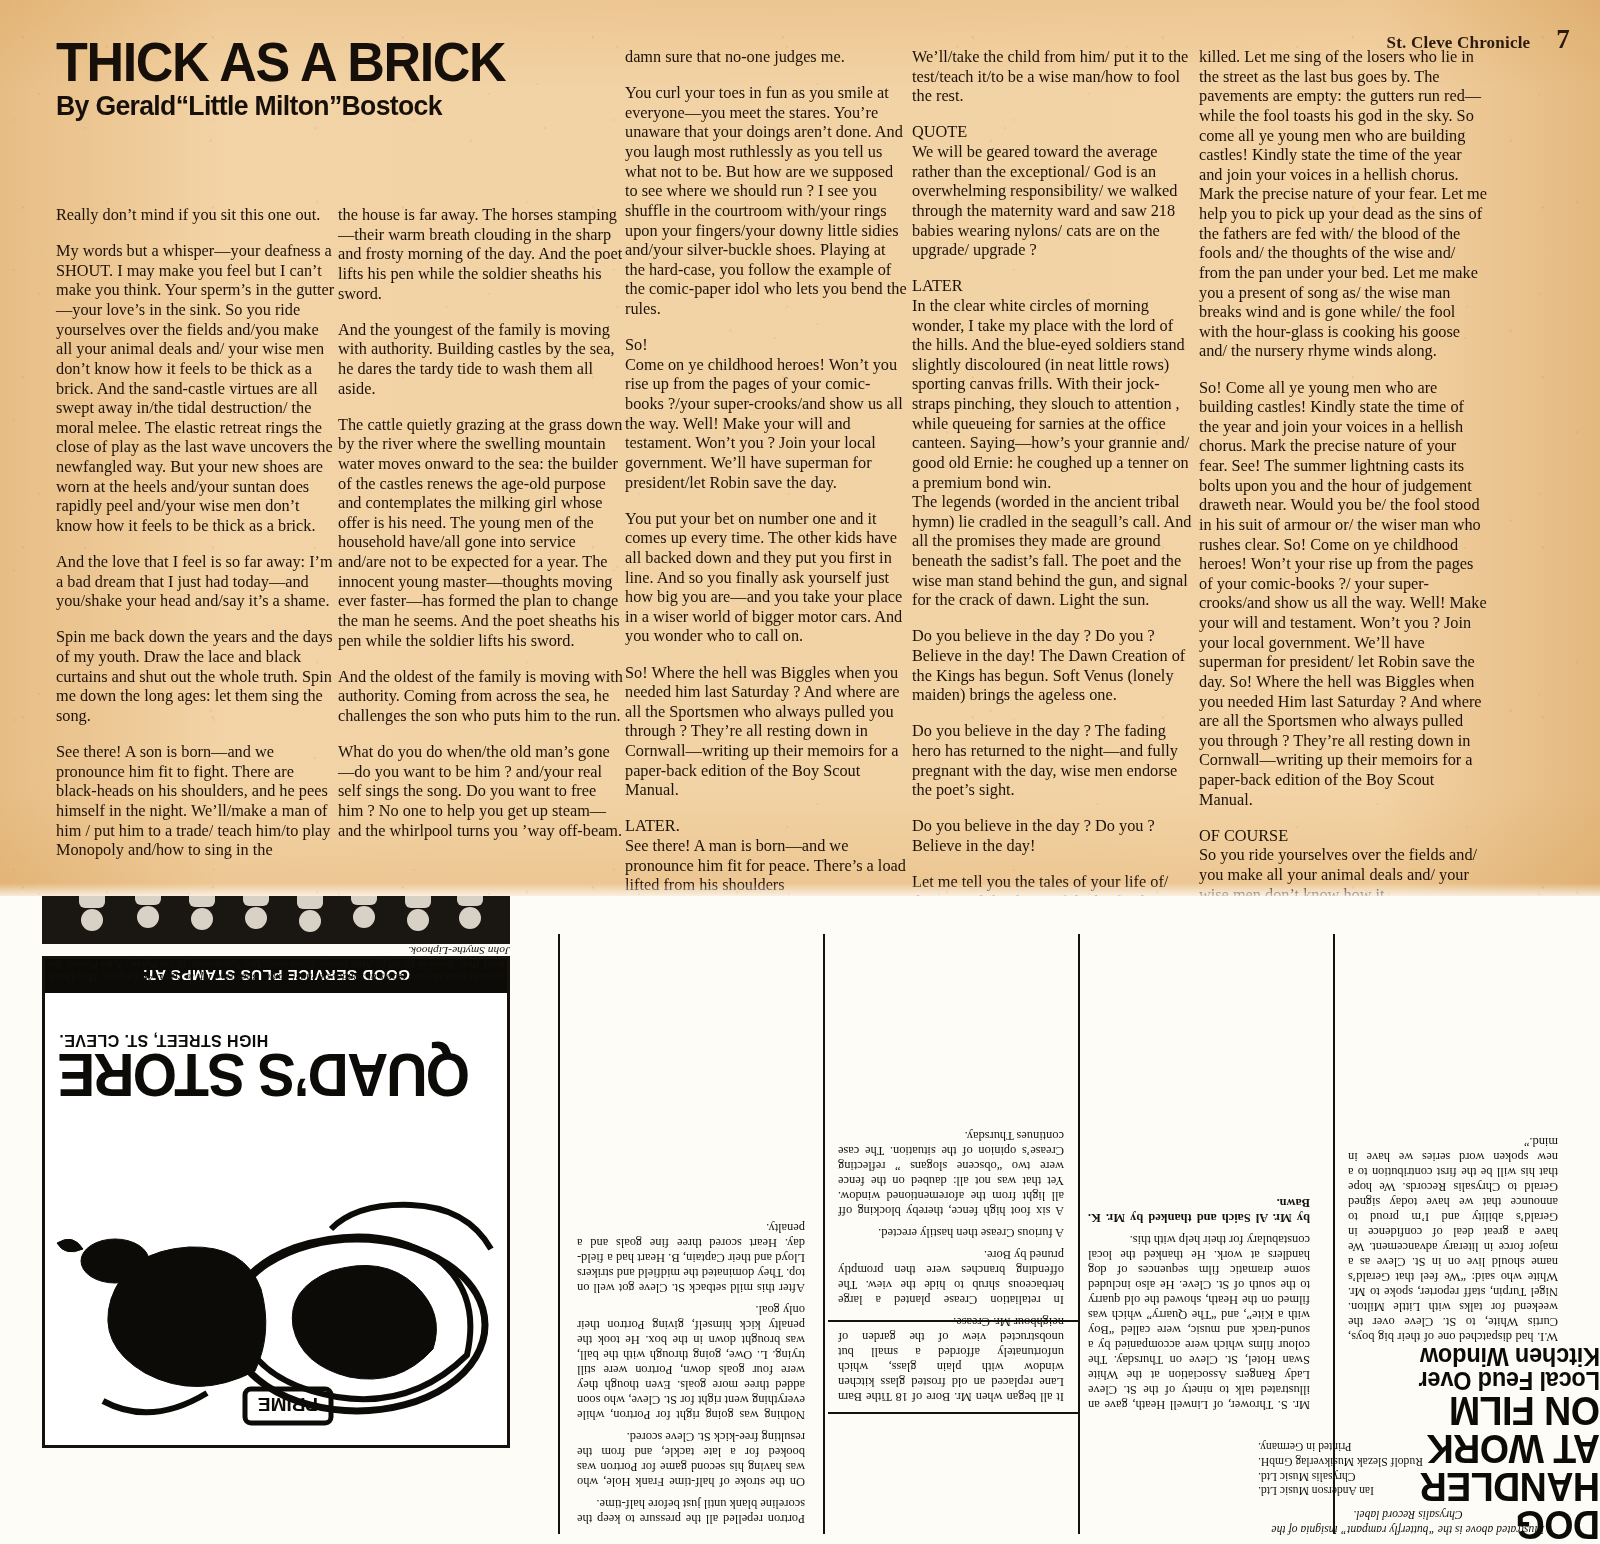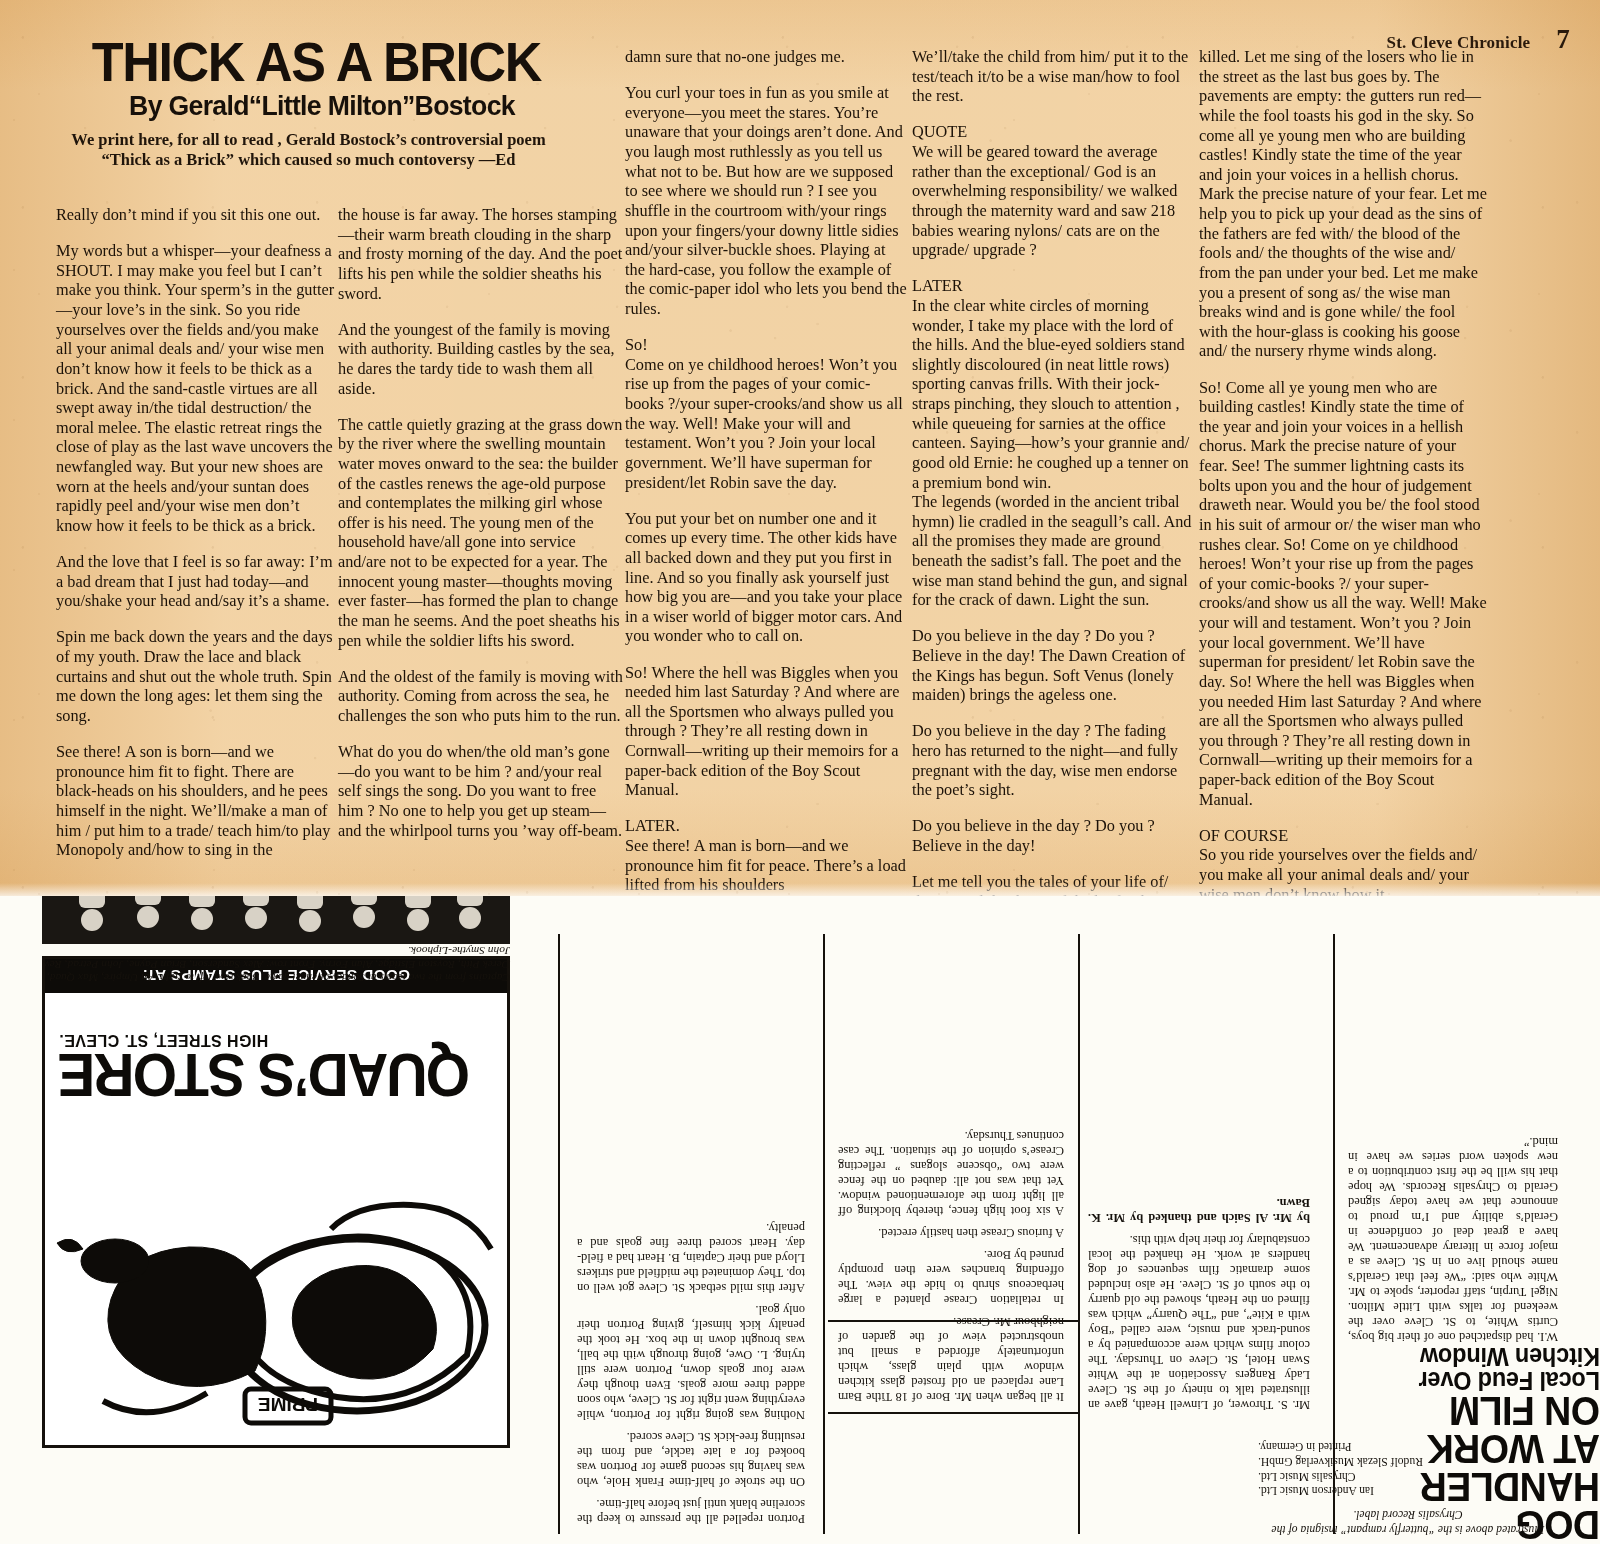--- a/index.html
+++ b/index.html
@@ -44,21 +44,21 @@
 
   .masthead{
     position:absolute; right:30px; top:24px;
     font-family:"Liberation Serif", serif;
     font-weight:bold; font-size:17px; color:#2a1a0c;
     letter-spacing:.2px;
     display:flex; align-items:baseline; gap:26px;
   }
   .masthead .pageno{ font-size:27px; font-weight:bold; }
 
-  .headline-block{ position:absolute; left:56px; top:36px; width:560px; z-index:3;text-align:center; }
+  .headline-block{ position:absolute; left:56px; top:36px; width:560px; z-index:3; }
   .headline{
     font-family:"Liberation Sans", sans-serif;
     font-weight:bold; font-size:56px; line-height:.92;
     letter-spacing:-1.5px; color:#17100a;
     transform:scaleX(.93); transform-origin:left center;
     margin:0 0 4px 0;
   }
   .byline{
     font-family:"Liberation Sans", sans-serif;
     font-weight:bold; font-size:28px; line-height:1.0;
@@ -167,21 +167,20 @@
 <div id="page-top">
 
   <div class="masthead">
     <span>St. Cleve Chronicle</span>
     <span class="pageno">7</span>
   </div>
 
   <div class="headline-block">
     <h1 class="headline">THICK AS A BRICK</h1>
     <div class="byline">By Gerald“Little Milton”Bostock</div>
-    <p class="standfirst">We print here, for all to read , Gerald Bostock’s controversial poem “Thick as a Brick” which caused so much contoversy —Ed</p>
   </div>
 
   <div class="cols">
     <div class="col c1">
       <p>Really don’t mind if you sit this one out.</p>
       <p>My words but a whisper—your deafness a SHOUT. I may make you feel but I can’t make you think. Your sperm’s in the gutter—your love’s in the sink. So you ride yourselves over the fields and/you make all your animal deals and/ your wise men don’t know how it feels to be thick as a brick. And the sand-castle virtues are all swept away in/the tidal destruction/ the moral melee. The elastic retreat rings the close of play as the last wave uncovers the newfangled way. But your new shoes are worn at the heels and/your suntan does rapidly peel and/your wise men don’t know how it feels to be thick as a brick.</p>
       <p>And the love that I feel is so far away: I’m a bad dream that I just had today—and you/shake your head and/say it’s a shame.</p>
       <p>Spin me back down the years and the days of my youth. Draw the lace and black curtains and shut out the whole truth. Spin me down the long ages: let them sing the song.</p>
       <p>See there! A son is born—and we pronounce him fit to fight. There are black-heads on his shoulders, and he pees himself in the night. We’ll/make a man of him / put him to a trade/ teach him/to play Monopoly and/how to sing in the</p>
     </div>

